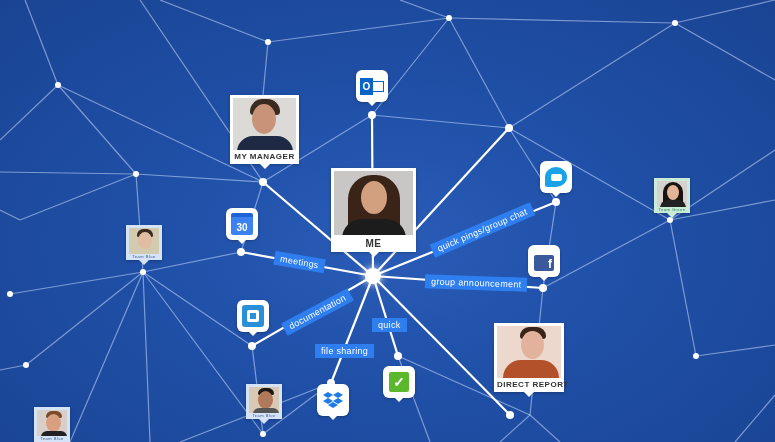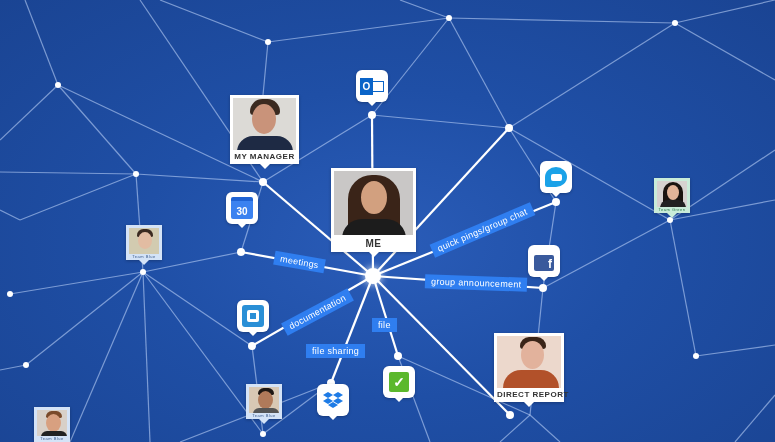--- a/index.html
+++ b/index.html
@@ -150,21 +150,21 @@
   <div class="card" style="left:331px; top:168px; width:85px; height:84px;">
     <div class="photo" style="height:64px; background:#c9c7c6;">
       <div class="hair" style="left:14px; top:4px; width:52px; height:60px; background:#3a2418; border-radius:24px 24px 6px 6px;"></div>
       <div class="face" style="left:27px; top:10px; width:26px; height:33px; background:#d2a07f;"></div>
       <div class="shirt" style="left:8px; top:48px; width:64px; height:20px; background:#1c1c1c; border-radius:20px 20px 0 0;"></div>
     </div>
     <div class="cap" style="font-size:10px; line-height:17px;">ME</div>
   </div>
 
 
-  <div class="card" style="left:494px; top:333px; width:70px; height:69px;">
+  <div class="card" style="left:494px; top:323px; width:70px; height:69px;">
     <div class="photo" style="height:52px; background:#ecd8cc;">
       <div class="hair" style="left:23px; top:1px; width:26px; height:12px; background:#3a2418; border-radius:12px 12px 4px 4px;"></div>
       <div class="face" style="left:24px; top:5px; width:23px; height:28px; background:#e2b29c;"></div>
       <div class="shirt" style="left:6px; top:34px; width:56px; height:20px; background:#b2512a; border-radius:18px 18px 0 0;"></div>
     </div>
     <div class="cap" style="font-size:8px; line-height:14px;">DIRECT REPORT</div>
   </div>
 
   <div class="card green" style="left:654px; top:178px; width:36px; height:35px;">
     <div class="photo" style="height:26px; background:#d6d2d0;">
@@ -199,21 +199,21 @@
       <div class="shirt" style="left:4px; top:21px; width:26px; height:6px; background:#222; border-radius:6px 6px 0 0;"></div>
     </div>
     <div class="cap" style="font-size:4px; line-height:6px; font-weight:normal; color:#3a5a8a;">Team Blue</div>
   </div>
 
   <div class="appicon" style="left:356px; top:70px;">
     <div style="width:13px; height:17px; background:#0a64c8; color:#fff; font-size:10px; font-weight:bold; display:flex; align-items:center; justify-content:center;">O</div>
     <div style="width:10px; height:9px; border:1.5px solid #0a64c8; margin-left:-1px;"></div>
   </div>
 
-  <div class="appicon" style="left:226px; top:192px;">
+  <div class="appicon" style="left:226px; top:208px;">
     <div style="width:22px; height:22px; background:#3b82f0; border-radius:2px; color:#fff; font-size:10px; font-weight:bold; display:flex; align-items:flex-end; justify-content:center; padding-bottom:2px; box-sizing:border-box; border-top:4px solid #1f63d4;">30</div>
   </div>
 
   <div class="appicon" style="left:237px; top:300px;">
     <div style="width:22px; height:22px; background:#2a8fd6; border-radius:3px; display:flex; align-items:center; justify-content:center;">
       <div style="width:12px; height:12px; border:3px solid #fff; border-radius:2px; box-sizing:border-box;"></div>
     </div>
   </div>
 
   <div class="appicon" style="left:317px; top:384px;">
@@ -239,15 +239,15 @@
   <div class="appicon" style="left:540px; top:161px;">
     <div style="width:22px; height:20px; background:#1aa2e8; border-radius:50% 50% 50% 10%; display:flex; align-items:center; justify-content:center;">
       <div style="width:11px; height:7px; background:#fff; border-radius:2px;"></div>
     </div>
   </div>
 
   <div class="edge-label" style="left:428px; top:223px; transform: rotate(-23deg);">quick pings/group chat</div>
   <div class="edge-label" style="left:425px; top:276px; transform: rotate(2deg);">group announcement</div>
   <div class="edge-label" style="left:274px; top:255px; transform: rotate(10deg);">meetings</div>
   <div class="edge-label" style="left:280px; top:305px; transform: rotate(-28deg);">documentation</div>
-  <div class="edge-label" style="left:372px; top:318px;">file</div>
-  <div class="edge-label" style="left:306px; top:344px;">file sharing</div>
+  <div class="edge-label" style="left:372px; top:318px;">quick</div>
+  <div class="edge-label" style="left:315px; top:344px;">file sharing</div>
 </div>
 
 </body></html>

